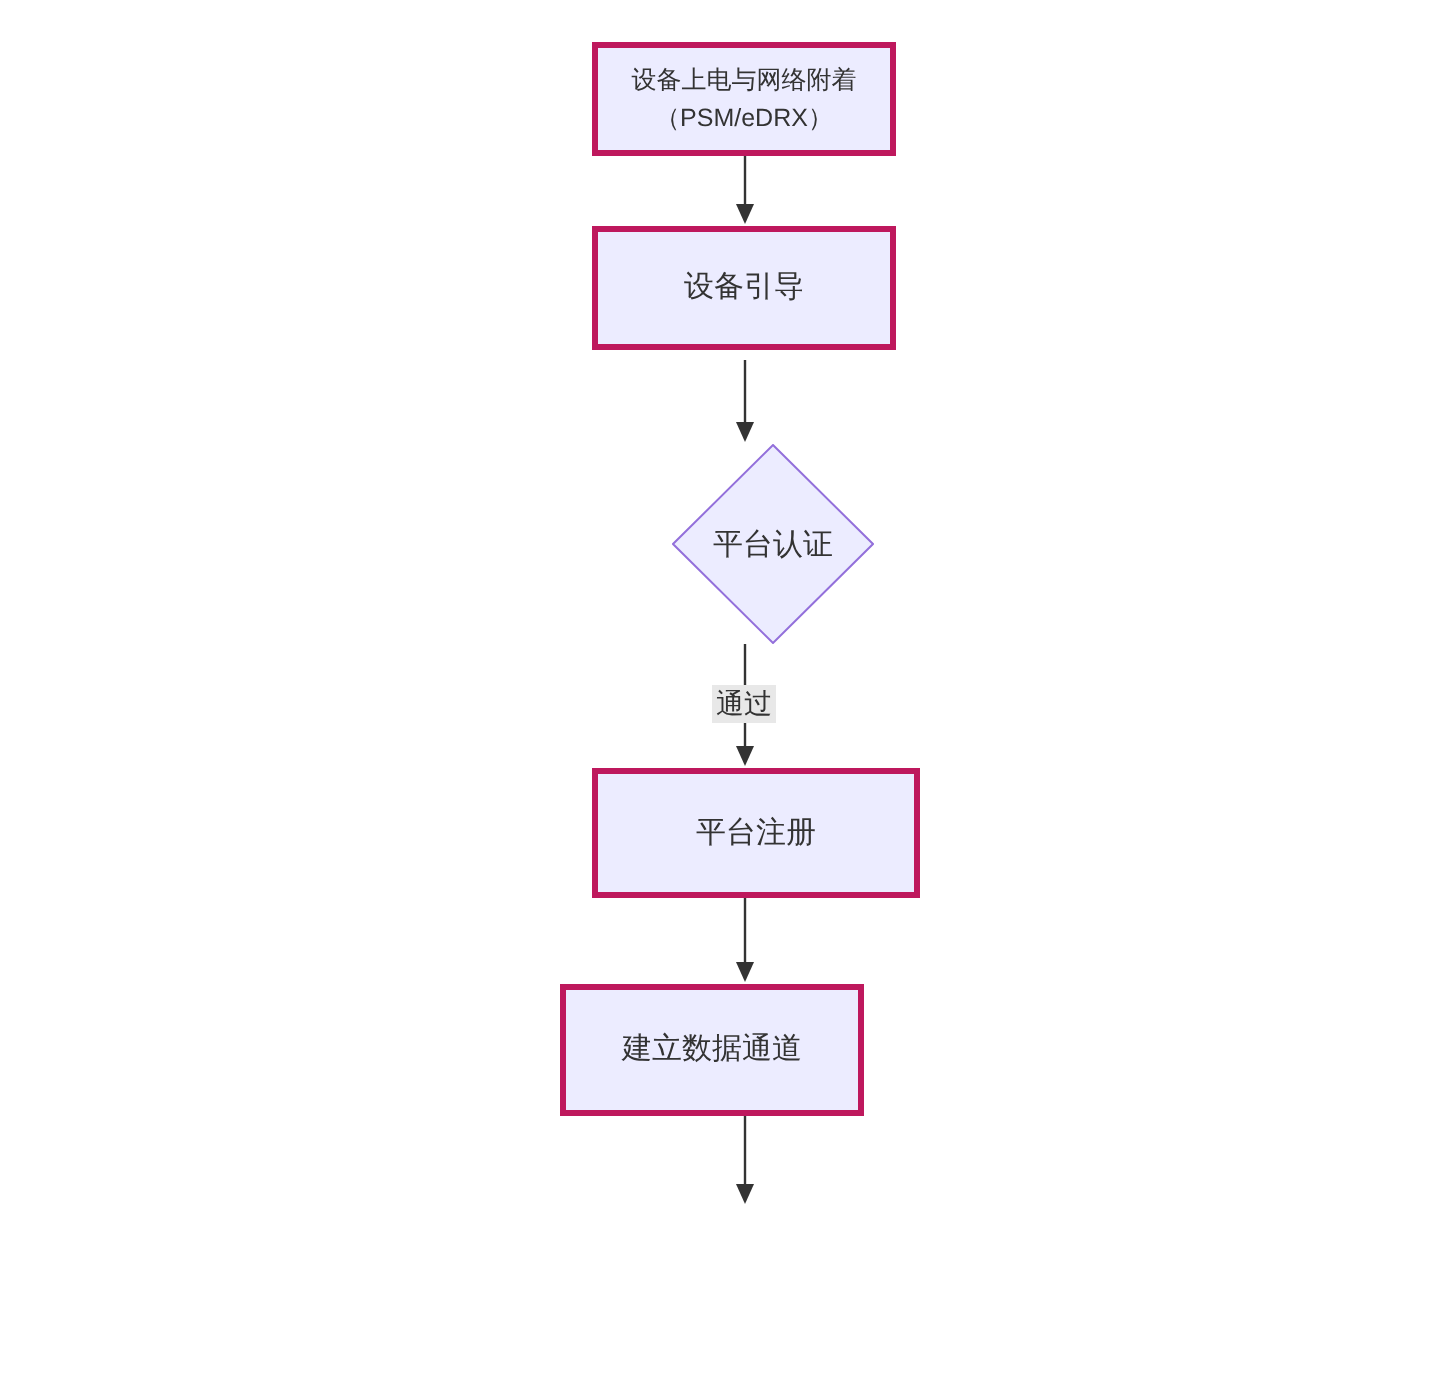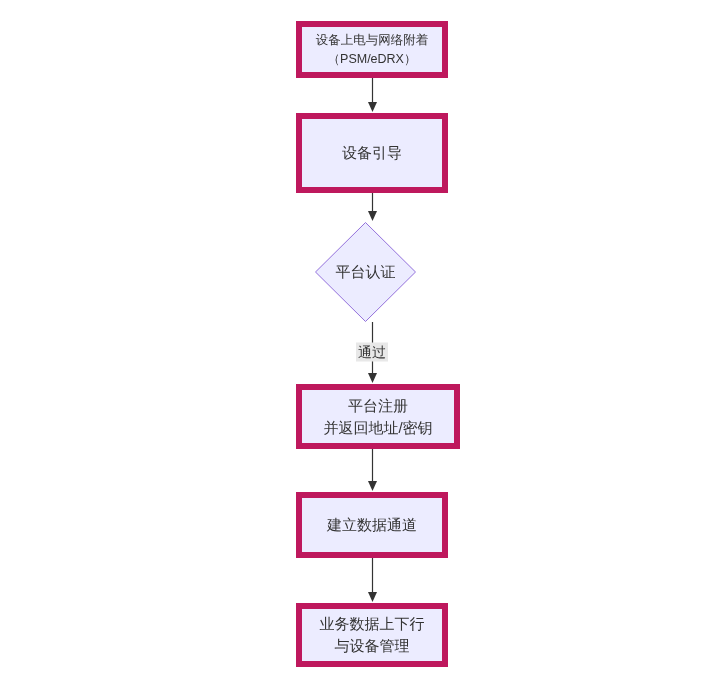--- a/index.html
+++ b/index.html
@@ -25,21 +25,21 @@
     position: absolute;
     box-sizing: border-box;
     display: flex;
     flex-direction: column;
     align-items: center;
     justify-content: center;
     text-align: center;
   }
   .rect {
     background: #ECECFF;
-    border: 6px solid #be185d;
+    border: 3px solid #be185d;
   }
   .node-line {
     font-size: 15px;
     line-height: 22px;
     white-space: nowrap;
   }
   .node-line.small {
     font-size: 12.5px;
     line-height: 19px;
   }
@@ -86,40 +86,35 @@
       <polygon points="368,481 377,481 372.5,491"></polygon>
       <polygon points="368,592 377,592 372.5,602"></polygon>
     </g>
   </svg>
 
   <div class="node rect" style="left:296px; top:21px; width:152px; height:57px;">
     <div class="node-line small">设备上电与网络附着</div>
     <div class="node-line small">（PSM/eDRX）</div>
   </div>
 
-  <div class="node rect" style="left:296px; top:113px; width:152px; height:80px;">
+  <div class="node rect" style="left:296px; top:113px; width:152px; height:62px;">
     <div class="node-line">设备引导</div>
   </div>
 
-  <div class="node diamond-wrap" style="left:315px; top:222px; width:101px; height:100px;">
+  <div class="node diamond-wrap" style="left:336px; top:222px; width:101px; height:100px;">
     <svg width="101" height="100" viewBox="0 0 101 100" aria-hidden="true">
       <polygon points="50.5,0.5 100.5,50 50.5,99.5 0.5,50" fill="#ECECFF" stroke="#9370DB" stroke-width="1"></polygon>
     </svg>
     <div class="diamond-label">平台认证</div>
   </div>
 
   <div class="edge-label" style="left:372px; top:352px;">通过</div>
 
   <div class="node rect" style="left:296px; top:384px; width:164px; height:65px;">
     <div class="node-line">平台注册</div>
-    <div class="node-line">并返回地址/密钥</div>
   </div>
 
-  <div class="node rect" style="left:296px; top:492px; width:152px; height:66px;">
+  <div class="node rect" style="left:280px; top:492px; width:152px; height:66px;">
     <div class="node-line">建立数据通道</div>
   </div>
 
-  <div class="node rect" style="left:296px; top:603px; width:152px; height:64px;">
-    <div class="node-line">业务数据上下行</div>
-    <div class="node-line">与设备管理</div>
-  </div>
 
 </div>
 
 </body></html>

